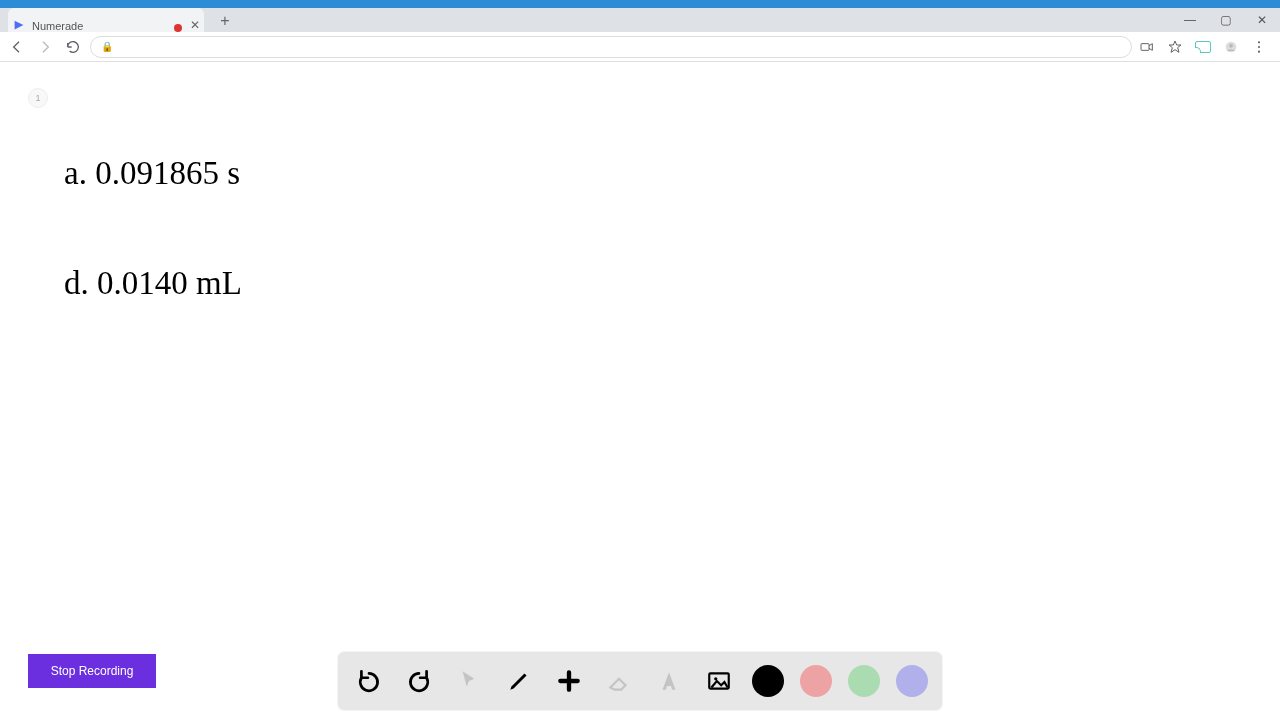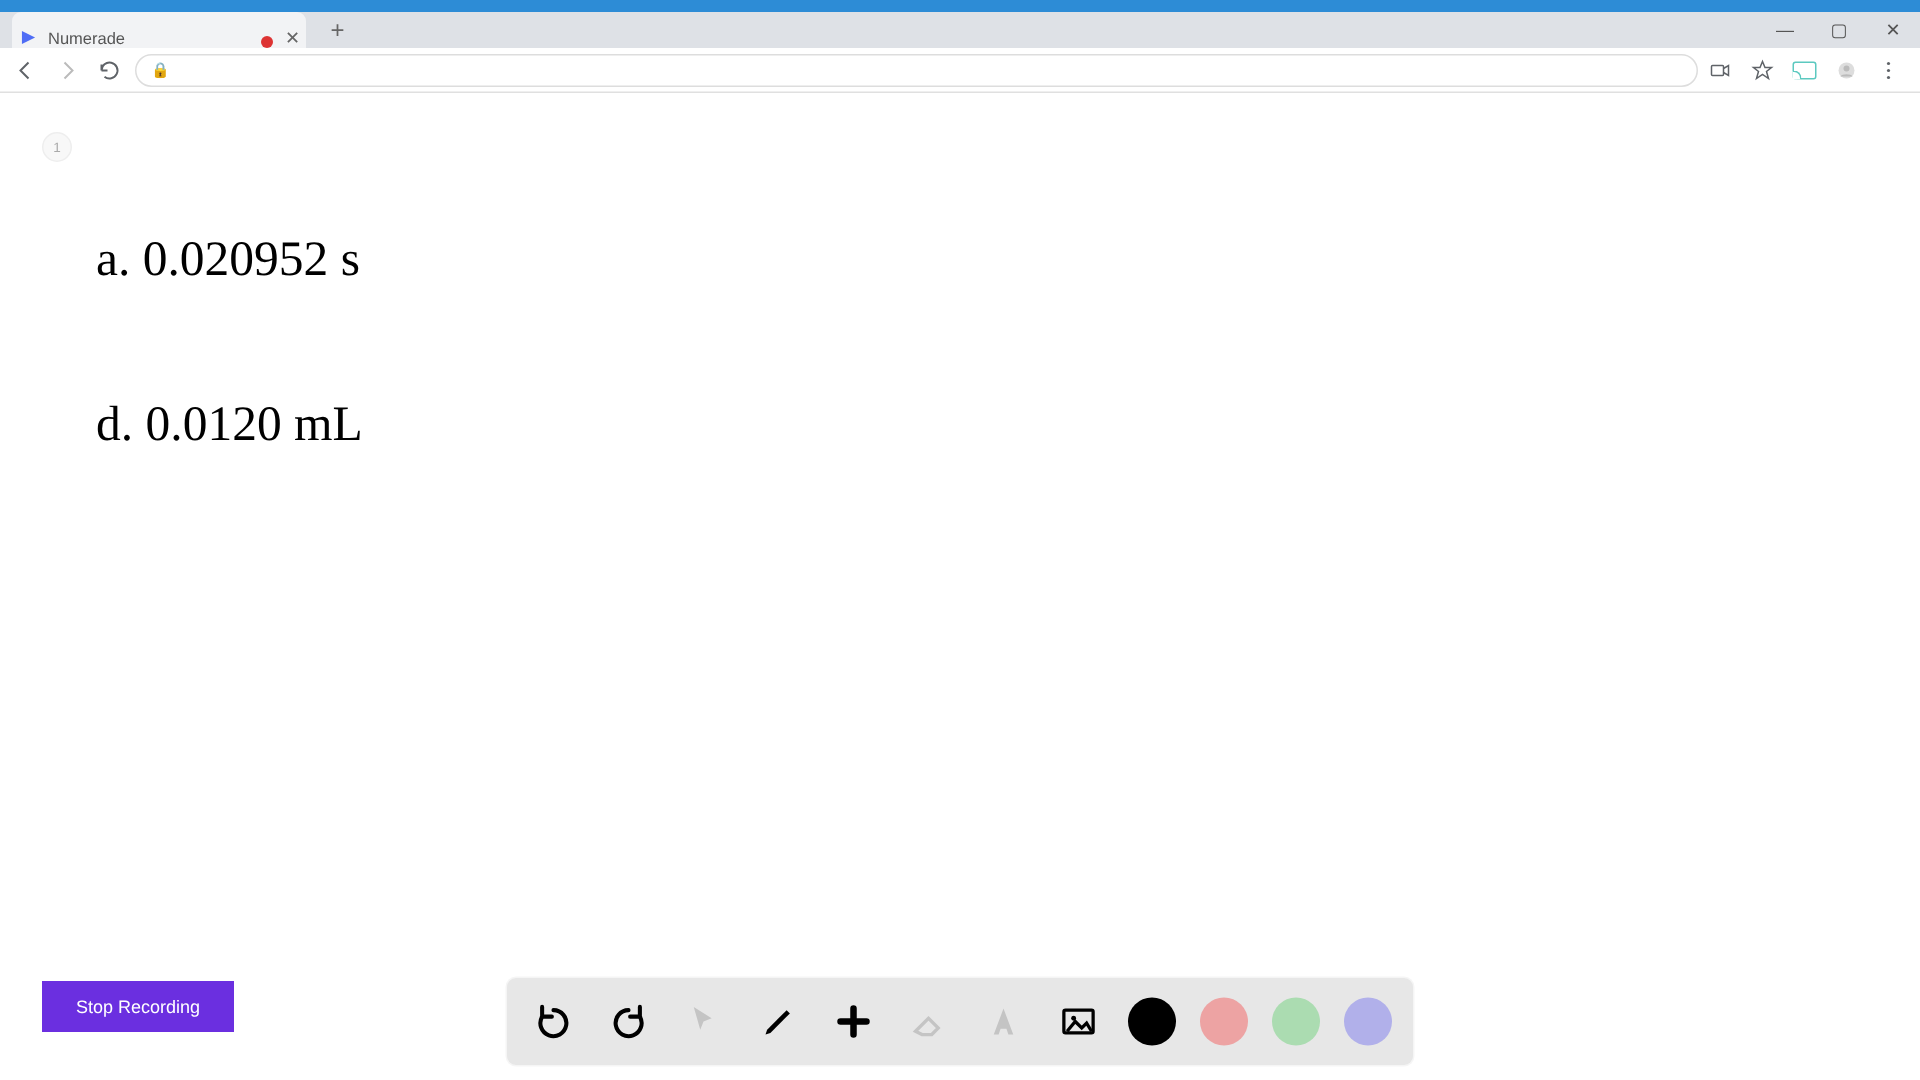--- a/index.html
+++ b/index.html
@@ -239,22 +239,22 @@
           <circle cx="12" cy="19" r="1.6" fill="#5f6368"></circle>
         </svg>
     </div>
   </div>
 </div>
 
 <div class="page">
   <div class="page-badge">1</div>
 
   <div class="content">
-    <div class="line">a. 0.020952 s</div>
-    <div class="line">d. 0.0120 mL</div>
+    <div class="line">a. 0.091865 s</div>
+    <div class="line">d. 0.0140 mL</div>
   </div>
 
   <div class="stop-rec">Stop Recording</div>
 
   <div class="wb-toolbar">
     <div class="tool">
       <svg viewBox="0 0 24 24">
           <path d="M12 5a8 8 0 1 1-7 4M5 3v6h6" fill="none" stroke="#000" stroke-width="2.5" stroke-linecap="round" stroke-linejoin="round"></path>
         </svg>
     </div>

